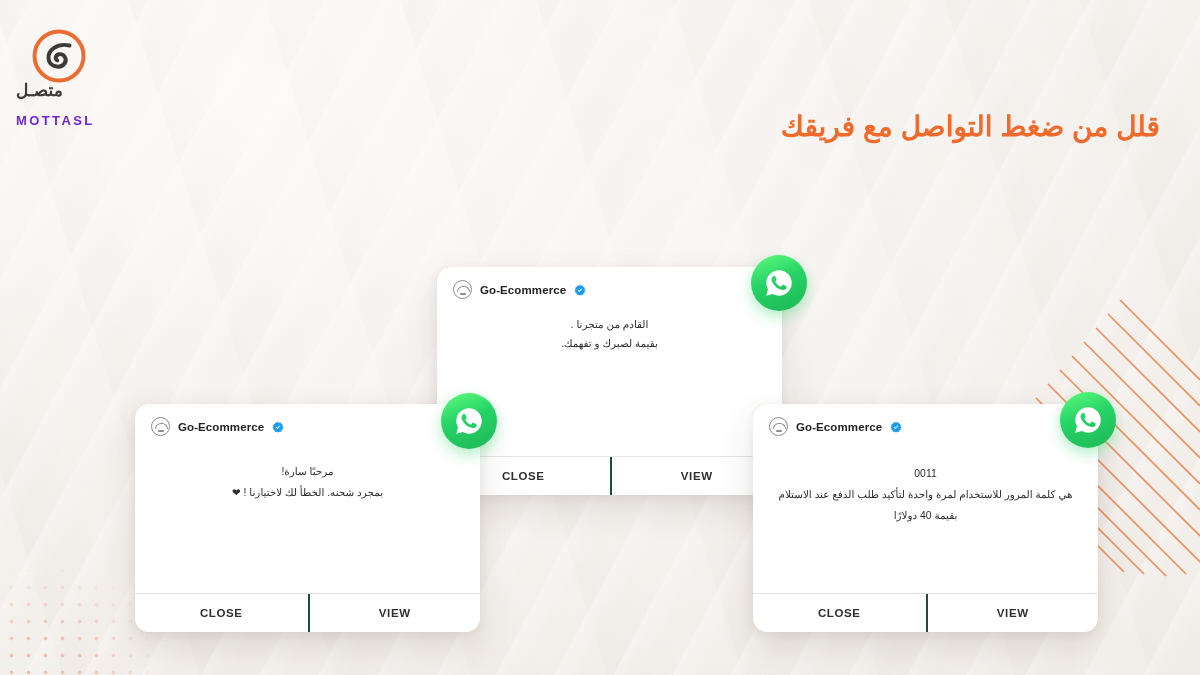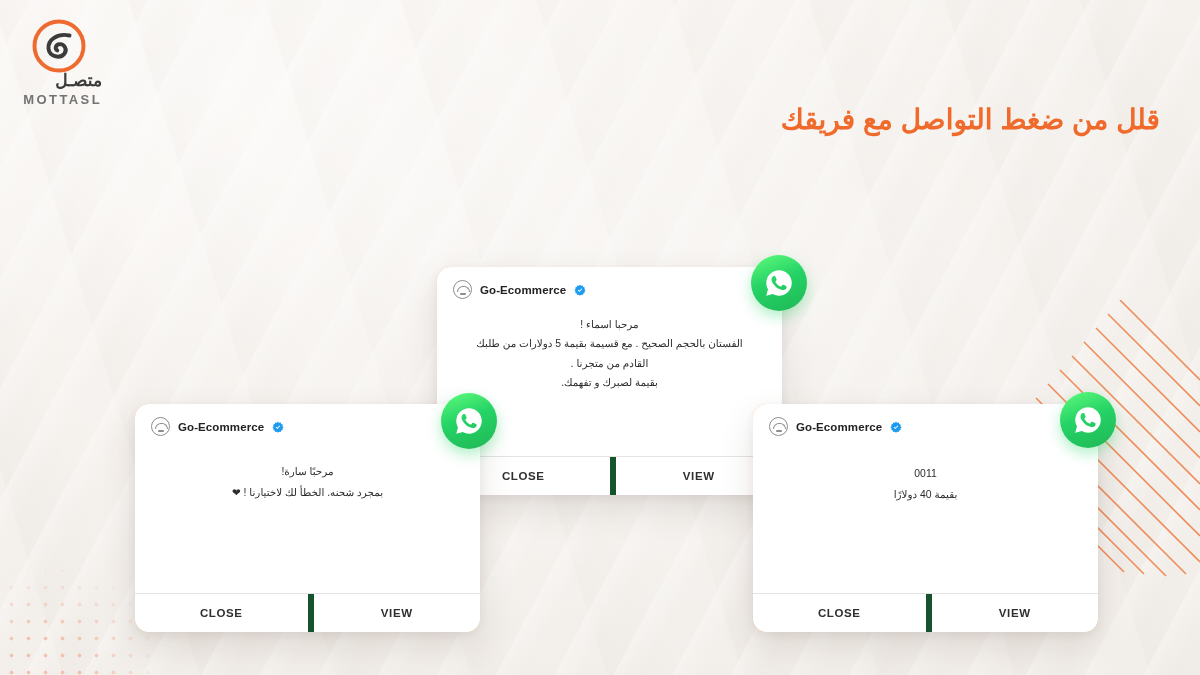--- a/index.html
+++ b/index.html
@@ -71,46 +71,46 @@
     opacity: .75;
     -webkit-mask-image: radial-gradient(ellipse 150px 130px at 30% 85%, #000 25%, rgba(0,0,0,0) 78%);
     mask-image: radial-gradient(ellipse 150px 130px at 30% 85%, #000 25%, rgba(0,0,0,0) 78%);
     pointer-events: none;
   }
 
   
   .logo {
     position: absolute;
     left: 16px;
-    top: 18px;
+    top: 28px;
     width: 86px;
-    text-align: right;
+    text-align: left;
   }
   .logo-mark { width: 56px; height: 56px; margin: 0 auto; display: block; }
   .logo-ar {
     font-size: 17px;
     font-weight: 700;
     color: #3b3b3b;
     letter-spacing: .5px;
     margin-top: -2px;
     line-height: 1.1;
   }
   .logo-latin {
     font-size: 13px;
     font-weight: 700;
     letter-spacing: 2.4px;
-    color: #737373;
-    margin-top: 1px;
+    color: #6d28d9;
+    margin-top: 12px;
   }
 
   
   .headline {
     position: absolute;
     right: 40px;
-    top: 97px;
+    top: 104px;
     width: 740px;
     text-align: right;
     direction: rtl;
     color: #ef6a2b;
     font-weight: 700;
     font-size: 28px;
     line-height: 1.62;
     letter-spacing: .2px;
   }
   .headline .l1 { display: block; }
@@ -193,21 +193,21 @@
     text-align: center;
     padding: 13px 0;
     font-size: 11.5px;
     font-weight: 700;
     color: #2f2f2f;
     letter-spacing: .6px;
     cursor: pointer;
     user-select: none;
     background: #fff;
   }
-  .card-actions .btn + .btn { border-left: 6px solid #14532d; }
+  .card-actions .btn + .btn { border-left: 2px solid #14532d; }
   .card-actions .btn:first-child { border-radius: 0 0 0 14px; }
   .card-actions .btn:last-child { border-radius: 0 0 14px 0; }
 
   
   .wa {
     position: absolute;
     width: 56px;
     height: 56px;
     border-radius: 50%;
     background: linear-gradient(160deg,#5ffc7b 0%, #25d366 45%, #1fb855 100%);
@@ -276,22 +276,20 @@
   <div class="card-inner">
     <div class="card-head">
       <span class="app-icon"></span>
       <span class="app-name">Go-Ecommerce</span>
       <svg class="verified" viewBox="0 0 24 24">
         <path fill="#1d9bf0" d="M12 1.5l2.3 2.1 3.1-.4 1.1 2.9 2.9 1.1-.4 3.1 2.1 2.3-2.1 2.3.4 3.1-2.9 1.1-1.1 2.9-3.1-.4L12 23.5l-2.3-2.1-3.1.4-1.1-2.9-2.9-1.1.4-3.1L.9 12.6l2.1-2.3-.4-3.1 2.9-1.1 1.1-2.9 3.1.4z"></path>
         <path fill="#fff" d="M10.6 16.2l-3.2-3.2 1.3-1.3 1.9 1.9 4.7-4.7 1.3 1.3z"></path>
       </svg>
     </div>
     <div class="card-body">
-      <span class="line">مرحبا اسماء !</span>
-      <span class="line">الفستان بالحجم الصحيح . مع قسيمة بقيمة 5 دولارات من طلبك</span>
       <span class="line">القادم من متجرنا .</span>
       <span class="line">بقيمة لصبرك و تفهمك.</span>
     </div>
     <div class="card-actions">
       <div class="btn">CLOSE</div>
       <div class="btn">VIEW</div>
     </div>
   </div>
 </div>
 <div class="wa" id="wa-center">
@@ -331,20 +329,21 @@
     <div class="card-head">
       <span class="app-icon"></span>
       <span class="app-name">Go-Ecommerce</span>
       <svg class="verified" viewBox="0 0 24 24">
         <path fill="#1d9bf0" d="M12 1.5l2.3 2.1 3.1-.4 1.1 2.9 2.9 1.1-.4 3.1 2.1 2.3-2.1 2.3.4 3.1-2.9 1.1-1.1 2.9-3.1-.4L12 23.5l-2.3-2.1-3.1.4-1.1-2.9-2.9-1.1.4-3.1L.9 12.6l2.1-2.3-.4-3.1 2.9-1.1 1.1-2.9 3.1.4z"></path>
         <path fill="#fff" d="M10.6 16.2l-3.2-3.2 1.3-1.3 1.9 1.9 4.7-4.7 1.3 1.3z"></path>
       </svg>
     </div>
     <div class="card-body">
       <span class="line">0011</span>
+      <span class="line">هي كلمة المرور للاستخدام لمرة واحدة لتأكيد طلب الدفع عند الاستلام</span>
       <span class="line">بقيمة 40 دولارًا</span>
     </div>
     <div class="card-actions">
       <div class="btn">CLOSE</div>
       <div class="btn">VIEW</div>
     </div>
   </div>
 </div>
 <div class="wa" id="wa-right">
   <svg viewBox="0 0 32 32" aria-hidden="true">

